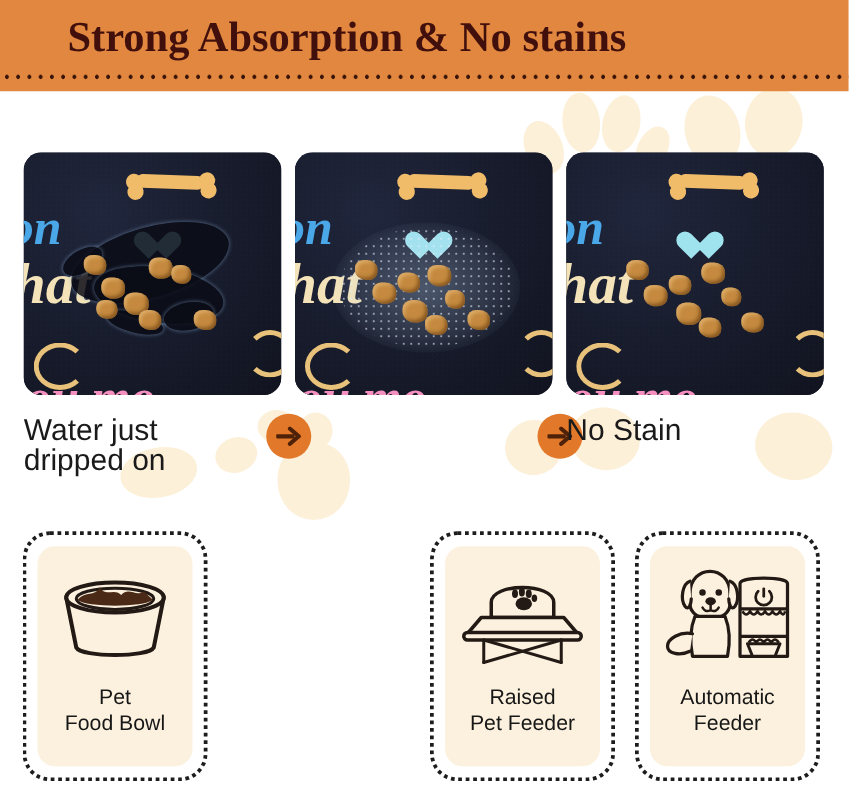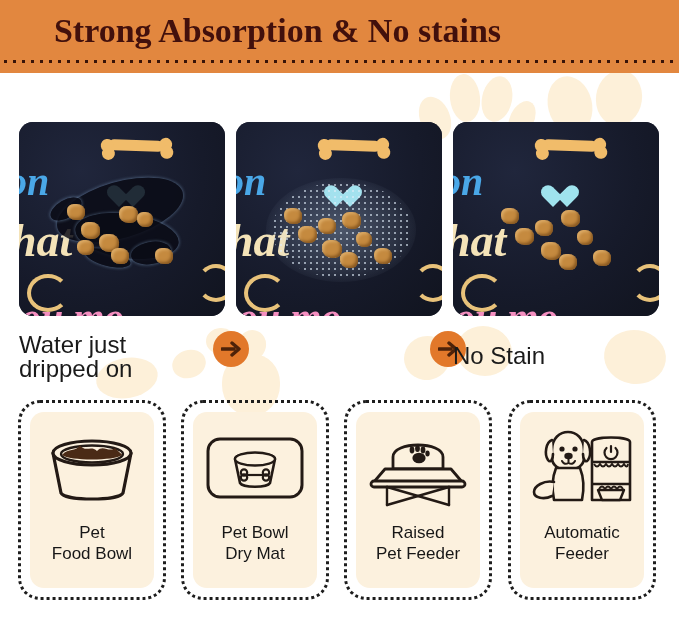--- a/index.html
+++ b/index.html
@@ -138,21 +138,21 @@
   .bone .k4 { left: 62px; top: 16px; }
 
   .word {
     position: absolute;
     font-family: "Liberation Serif", serif;
     font-style: italic;
     font-weight: bold;
     white-space: nowrap;
   }
   .word-on   { font-size: 40px; color: #4aa8e8; left: -12px; top: 36px; }
-  .word-hat  { font-size: 46px; color: #f4e3b8; left: -8px;  top: 92px; }
+  .word-hat  { font-size: 46px; color: #f4e3b8; left: -8px;  top: 78px; }
   .word-mo   { font-size: 40px; color: #f48fc0; left: 2px;   top: 172px; }
 
   .heart {
     position: absolute;
     width: 26px;
     height: 24px;
   }
   .heart::before, .heart::after {
     content: "";
     position: absolute;
@@ -230,27 +230,27 @@
     position: absolute;
     top: 0;
     width: 206px;
     text-align: left;
     font-size: 24px;
     line-height: 24px;
     color: #1a1a1a;
   }
   .caption.c1 { left: 19px; }
   .caption.c2 { left: 236px; }
-  .caption.c3 { left: 453px; margin-top: 11px; }
+  .caption.c3 { left: 453px; }
 
   
   .cards {
     position: absolute;
     left: 0;
-    top: 400px;
+    top: 425px;
     width: 578px;
     height: 206px;
     z-index: 3;
   }
   .card {
     position: absolute;
     top: 0;
     width: 148px;
     height: 200px;
     border: 3px dotted #1d1d1d;
@@ -460,40 +460,20 @@
           <ellipse cx="53" cy="22" rx="39" ry="12" fill="#fcf1de" stroke="#231a15" stroke-width="3.2"></ellipse>
           <ellipse cx="53" cy="23" rx="31" ry="8.5" fill="#fcf1de" stroke="#231a15" stroke-width="2.4"></ellipse>
           <path d="M23 24 C30 16 36 22 41 14 C46 22 52 14 58 20 C64 13 70 22 76 17 C80 21 83 23 83 24 C76 30 30 30 23 24 Z" fill="#4a2a16"></path>
         </svg>
       </div>
       <div class="card-label">Pet
 Food Bowl</div>
     </div>
   </div>
 
-  <div class="card k2">
-    <div class="card-inner">
-      <div class="card-art">
-        <svg width="106" height="74" viewBox="0 0 106 74" aria-hidden="true">
-          <rect x="6" y="8" width="94" height="58" rx="12" fill="#fcf1de" stroke="#231a15" stroke-width="3"></rect>
-          <path d="M33 28 C33 21 73 21 73 28 L68 52 C65 57 41 57 38 52 Z" fill="#fcf1de" stroke="#231a15" stroke-width="2.6" stroke-linejoin="round"></path>
-          <ellipse cx="53" cy="28" rx="20" ry="6.5" fill="#fcf1de" stroke="#231a15" stroke-width="2.4"></ellipse>
-          <g fill="none" stroke="#231a15" stroke-width="2.2" stroke-linejoin="round">
-            <path d="M44 44 h18"></path>
-            <circle cx="42" cy="41.5" r="3.2"></circle>
-            <circle cx="42" cy="46.5" r="3.2"></circle>
-            <circle cx="64" cy="41.5" r="3.2"></circle>
-            <circle cx="64" cy="46.5" r="3.2"></circle>
-          </g>
-        </svg>
-      </div>
-      <div class="card-label">Pet Bowl
-Dry Mat</div>
-    </div>
-  </div>
 
   <div class="card k4">
     <div class="card-inner">
       <div class="card-art">
         <svg width="112" height="80" viewBox="0 0 112 80" aria-hidden="true">
 
           <g fill="#fcf1de" stroke="#231a15" stroke-width="2.6" stroke-linejoin="round" stroke-linecap="round">
             <path d="M26 22 C26 10 34 4 42 4 C50 4 58 10 58 22 L58 30 C58 38 50 42 42 42 C34 42 26 38 26 30 Z"></path>
             <path d="M26 12 C20 14 18 26 22 32 C25 36 27 30 27 26"></path>
             <path d="M58 12 C64 14 66 26 62 32 C59 36 57 30 57 26"></path>

